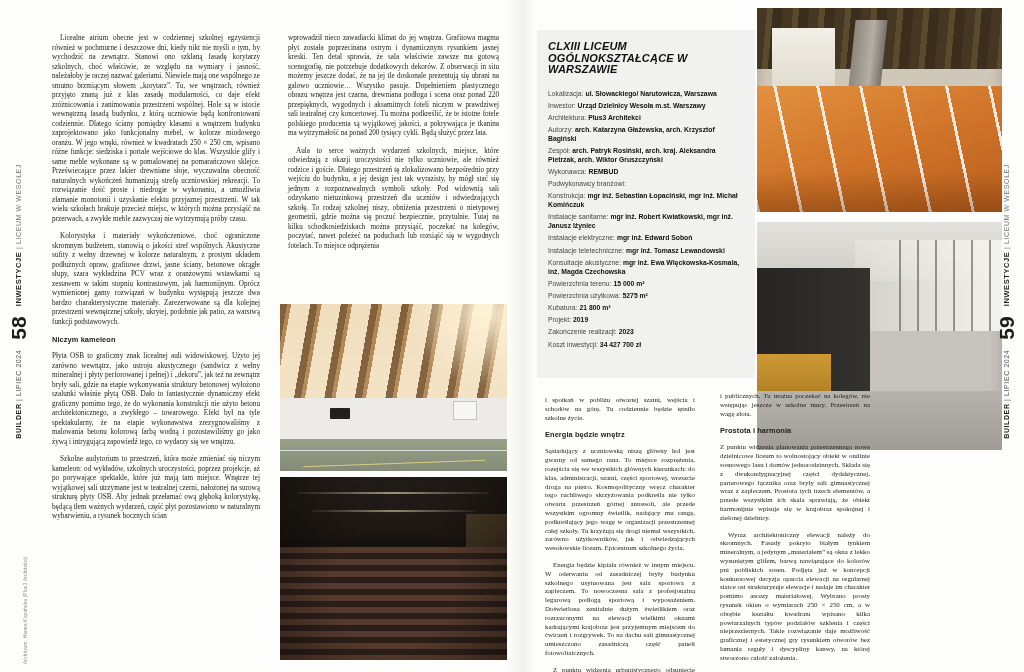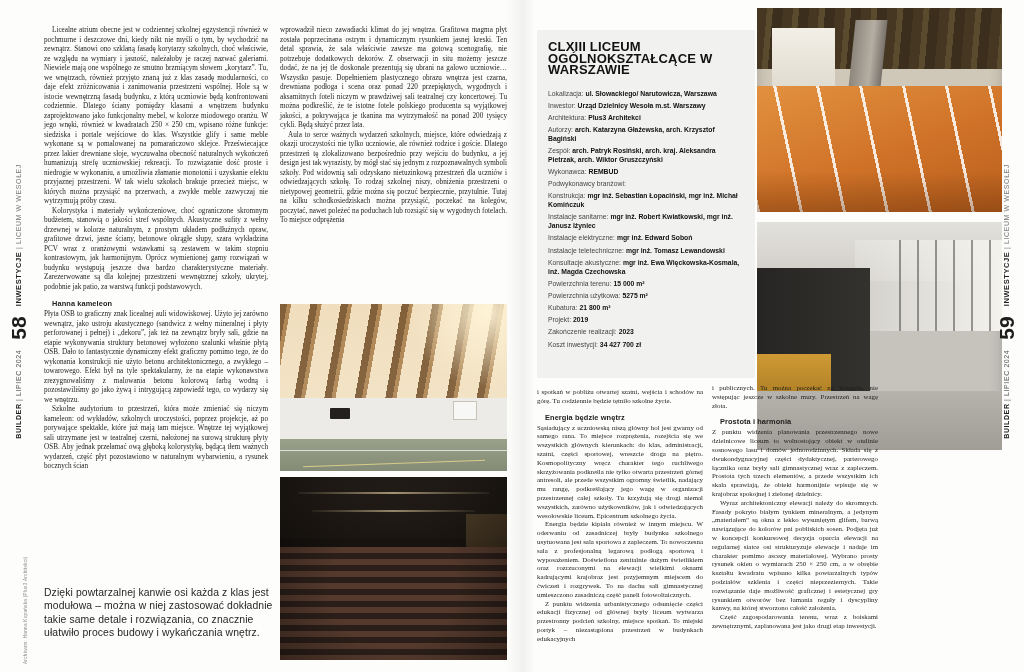--- a/index.html
+++ b/index.html
@@ -32,21 +32,21 @@
     writing-mode:vertical-rl;transform:rotate(180deg);
     font-family:"Liberation Sans",sans-serif;font-size:4.6px;color:#8a8a8a;
     letter-spacing:.3px;white-space:nowrap;
   }
 
   
   .gutter{position:absolute;left:506px;top:0;bottom:0;width:30px;
     background:linear-gradient(to right,rgba(0,0,0,0) 0%,rgba(0,0,0,.035) 45%,rgba(0,0,0,.05) 55%,rgba(0,0,0,0) 100%);}
 
   
-  .bodycol p{margin:0;font-size:7.2px;line-height:9.5px;text-align:justify;text-indent:8px;}
+  .bodycol p{margin:8px;font-size:7.2px;line-height:9.5px;text-align:justify;text-indent:8px;}
   .bodycol p.noindent{text-indent:0;}
   h3.runhead{
     font-family:"Liberation Sans",sans-serif;font-weight:bold;
     font-size:7.4px;margin:7px 0 2px 8px;letter-spacing:.1px;
   }
   .lp-col1{position:absolute;left:44px;top:26px;width:224px;}
   .lp-col2{position:absolute;left:280px;top:26px;width:227px;}
   .rp-colA{position:absolute;left:537px;top:388px;width:166px;}
   .rp-colB{position:absolute;left:712px;top:384px;width:166px;}
   .rp-colA p,.rp-colB p{font-size:6.9px;line-height:8.8px;}
@@ -57,21 +57,21 @@
     font-family:"Liberation Sans",sans-serif;font-size:10.4px;line-height:13.4px;
     color:#272727;letter-spacing:.1px;
   }
 
   
   .factbox{
     position:absolute;left:537px;top:30px;width:218px;height:348px;
     background:#f1f1f0;box-sizing:border-box;padding:11px 11px 8px 11px;
     font-family:"Liberation Sans",sans-serif;
   }
-  .factbox h2{margin:0 0 14px 0;font-size:13px;line-height:11.5px;letter-spacing:.2px;color:#111;}
+  .factbox h2{margin:0 0 14px 0;font-size:11px;line-height:11.5px;letter-spacing:.2px;color:#111;font-style:italic;}
   .fact-row{font-size:6.8px;line-height:8.8px;margin-bottom:3.4px;color:#474745;}
   .fact-row .fact-value{font-weight:bold;color:#111;margin-left:2px;}
 
   
   .photo{position:absolute;overflow:hidden;box-shadow:inset 0 0 14px rgba(0,0,0,.18);}
   .photo *{position:absolute;}
 
   
   .photo-gym{left:280px;top:304px;width:227px;height:167px;background:#ebe8e2;}
   .gym-ceiling{left:0;top:0;right:0;height:56%;
@@ -127,30 +127,29 @@
 <div class="spread">
 
   <div class="spine spine-left">
     <div class="vstrip"><span class="mag">BUILDER</span>&nbsp;<span class="issue">| LIPIEC 2024</span><span class="pagenum">58</span><span class="section">INWESTYCJE</span>&nbsp;<span class="topic">| LICEUM W WESOŁEJ</span></div>
   </div>
   <div class="credit-vert">Archiwum: Hanna Kopańska (Plus3 Architekci)</div>
 
   <div class="bodycol lp-col1">
     <p>Licealne atrium obecne jest w codziennej szkolnej egzystencji również w pochmurne i deszczowe dni, kiedy nikt nie myśli o tym, by wychodzić na zewnątrz. Stanowi ono szklaną fasadę korytarzy szkolnych, choć właściwie, ze względu na wymiary i jasność, należałoby je raczej nazwać galeriami. Niewiele mają one wspólnego ze smutno brzmiącym słowem „korytarz”. Tu, we wnętrzach, również przyjęto znaną już z klas zasadę modularności, co daje efekt zróżnicowania i zanimowania przestrzeni wspólnej. Hole są w istocie wewnętrzną fasadą budynku, z którą uczniowie będą konfrontowani codziennie. Dlatego ściany pomiędzy klasami a wnętrzem budynku zaprojektowano jako funkcjonalny mebel, w kolorze miodowego oranżu. W jego wnęki, również w kwadratach 250 × 250 cm, wpisano różne funkcje: siedziska i portale wejściowe do klas. Wszystkie glify i same meble wykonane są w pomalowanej na pomarańczowo sklejce. Przeświecające przez lakier drewniane słoje, wyczuwalna obecność naturalnych wykończeń humanizują strefę uczniowskiej rekreacji. To rozwiązanie dość proste i niedrogie w wykonaniu, a umożliwia złamanie monotonii i uzyskanie efektu przyjaznej przestrzeni. W tak wielu szkołach brakuje przecież miejsc, w których można przysiąść na przerwach, a zwykłe meble zazwyczaj nie wytrzymują próby czasu.</p>
     <p>Kolorystyka i materiały wykończeniowe, choć ograniczone skromnym budżetem, stanowią o jakości stref wspólnych. Akustyczne sufity z wełny drzewnej w kolorze naturalnym, z prostym układem podłużnych opraw, grafitowe drzwi, jasne ściany, betonowe okrągłe słupy, szara wykładzina PCV wraz z oranżowymi wstawkami są zestawem w takim stopniu kontrastowym, jak harmonijnym. Oprócz wymienionej gamy rozwiązań w budynku występują jeszcze dwa bardzo charakterystyczne materiały. Zarezerwowane są dla kolejnej przestrzeni wewnętrznej szkoły, ukrytej, podobnie jak patio, za warstwą funkcji podstawowych.</p>
-    <h3 class="runhead">Hanna kameleon</h3>
+    <h3 class="runhead">Niczym kameleon</h3>
     <p class="noindent">Płyta OSB to graficzny znak licealnej auli widowiskowej. Użyto jej zarówno wewnątrz, jako ustroju akustycznego (sandwicz z wełny mineralnej i płyty perforowanej i pełnej) i „dekoru”, jak też na zewnątrz bryły sali, gdzie na etapie wykonywania struktury betonowej wyłożono szalunki właśnie płytą OSB. Dało to fantastycznie dynamiczny efekt graficzny pomimo tego, że do wykonania konstrukcji nie użyto betonu architektonicznego, a zwykłego – towarowego. Efekt był na tyle spektakularny, że na etapie wykonawstwa zrezygnowaliśmy z malowania betonu kolorową farbą wodną i pozostawiliśmy go jako żywą i intrygującą zapowiedź tego, co wydarzy się we wnętrzu.</p>
     <p>Szkolne audytorium to przestrzeń, która może zmieniać się niczym kameleon: od wykładów, szkolnych uroczystości, poprzez projekcje, aż po porywające spektakle, które już mają tam miejsce. Wnętrze tej wyjątkowej sali utrzymane jest w teatralnej czerni, nałożonej na surową strukturę płyty OSB. Aby jednak przełamać ową głęboką kolorystykę, będącą tłem ważnych wydarzeń, część płyt pozostawiono w naturalnym wybarwieniu, a rysunek bocznych ścian</p>
   </div>
   <div class="bodycol lp-col2">
     <p class="noindent">wprowadził nieco zawadiacki klimat do jej wnętrza. Grafitowa magma płyt została poprzecinana ostrym i dynamicznym rysunkiem jasnej kreski. Ten detal sprawia, że sala właściwie zawsze ma gotową scenografię, nie potrzebuje dodatkowych dekorów. Z obserwacji in situ możemy jeszcze dodać, że na jej tle doskonale prezentują się ubrani na galowo uczniowie… Wszystko pasuje. Dopełnieniem plastycznego obrazu wnętrza jest czarna, drewniana podłoga i scena oraz ponad 220 przepięknych, wygodnych i aksamitnych foteli niczym w prawdziwej sali teatralnej czy koncertowej. Tu można podkreślić, że te istotne fotele polskiego producenta są wyjątkowej jakości, a pokrywająca je tkanina ma wytrzymałość na ponad 200 tysięcy cykli. Będą służyć przez lata.</p>
     <p>Aula to serce ważnych wydarzeń szkolnych, miejsce, które odwiedzają z okazji uroczystości nie tylko uczniowie, ale również rodzice i goście. Dlatego przestrzeń tę zlokalizowano bezpośrednio przy wejściu do budynku, a jej design jest tak wyrazisty, by mógł stać się jednym z rozpoznawalnych symboli szkoły. Pod widownią sali odzyskano nietuzinkową przestrzeń dla uczniów i odwiedzających szkołę. To rodzaj szkolnej niszy, obniżenia przestrzeni o nietypowej geometrii, gdzie można się poczuć bezpiecznie, przytulnie. Tutaj na kilku schodkosiedziskach można przysiąść, poczekać na kolegów, poczytać, nawet poleżeć na poduchach lub rozsiąść się w wygodnych fotelach. To miejsce odprężenia</p>
   </div>
 
-  <div class="pullquote">Dzięki powtarzalnej kanwie osi każda z klas jest modułowa – można w niej zastosować dokładnie takie same detale i rozwiązania, co znacznie ułatwiło proces budowy i wykańczania wnętrz.</div>
 
   <div class="photo photo-gym">
     <div class="gym-ceiling"></div>
     <div class="gym-glow"></div>
     <div class="gym-wall"></div>
     <div class="gym-scoreboard"></div>
     <div class="gym-board"></div>
     <div class="gym-floor"></div>
     <div class="gym-line1"></div>
     <div class="gym-line2"></div>

